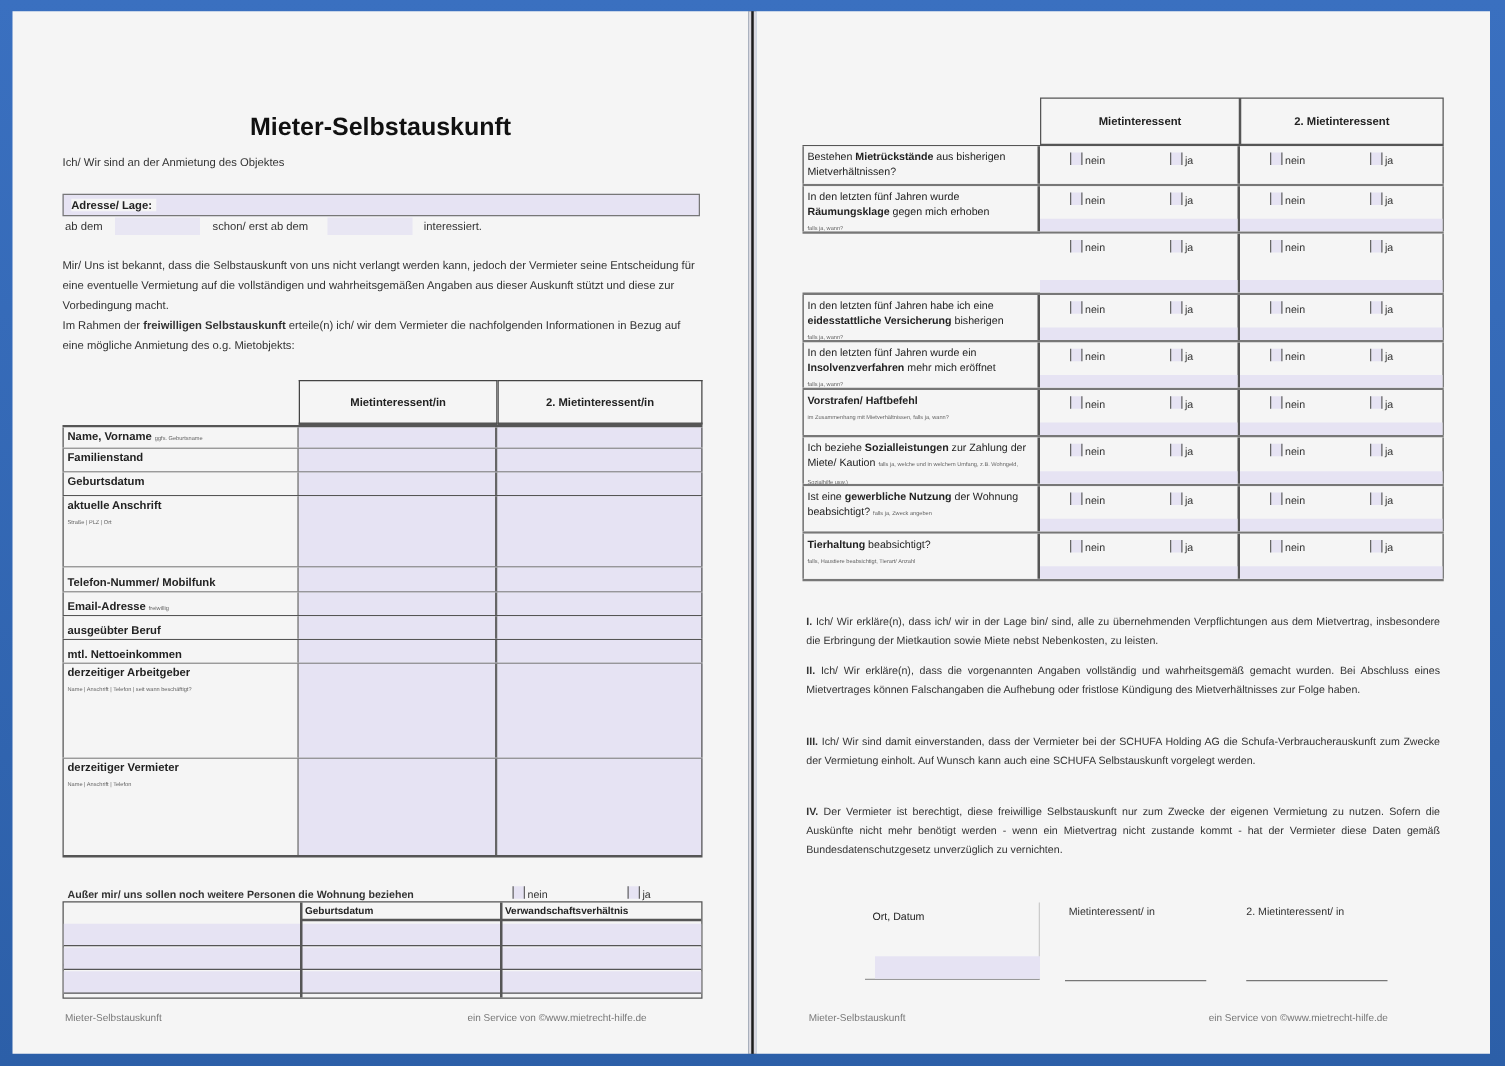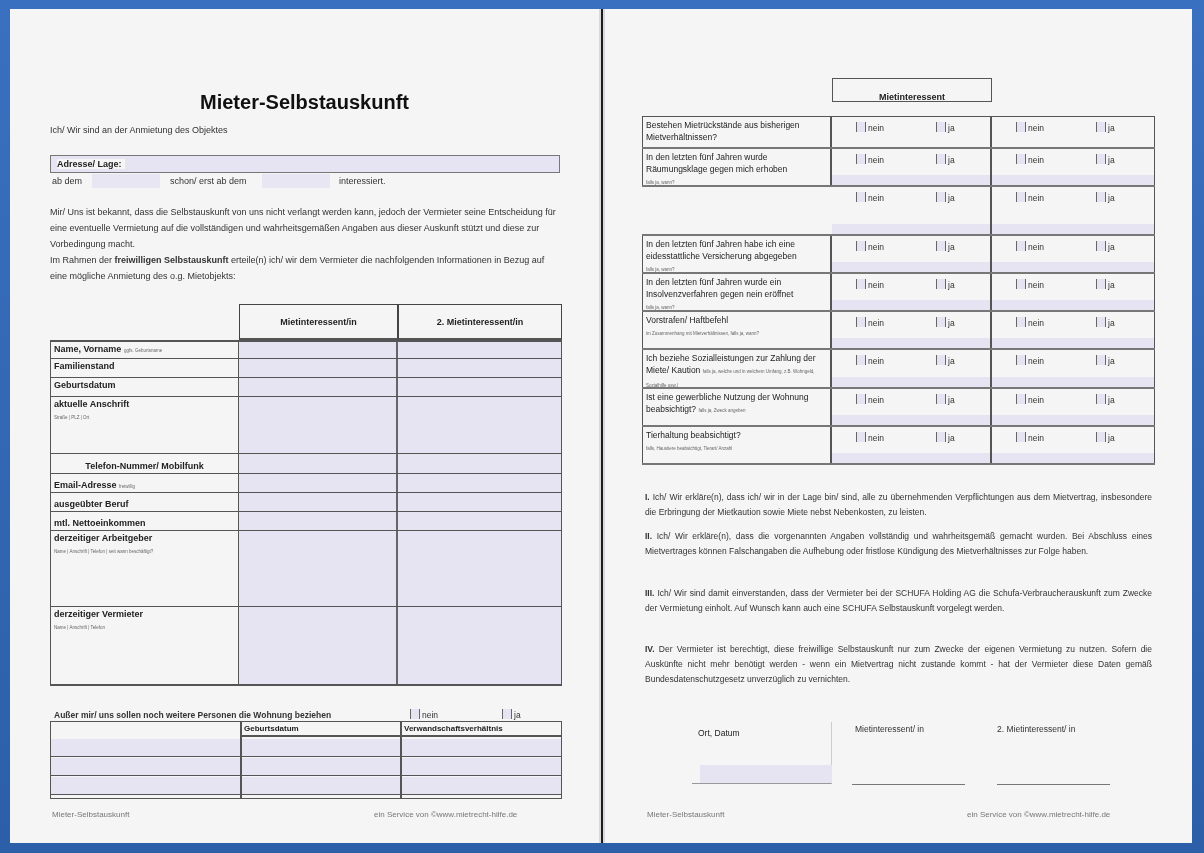--- a/index.html
+++ b/index.html
@@ -61,30 +61,30 @@
   .p-head { position: absolute; top: 0; height: 15px; font-size: 8px; font-weight: bold; padding: 2px 3px; border-bottom: 2px solid #555; }
   .p-row { position: absolute; height: 18px; left: 0; width: 510px; }
   .p-cell { position: absolute; height: 100%; background: #e6e3f3; border-bottom: 1px solid #555; }
   .vline { position: absolute; top: 0; width: 2px; height: 100%; background: #555; }
 
   .footer { position: absolute; font-size: 8px; color: #777; }
 
   
   .rtable { position: absolute; left: 37px; top: 69px; width: 513px; height: 395px; }
   .rt-head {
-    position: absolute; top: 0; height: 24px; border: 1px solid #555;
+    position: absolute; top: 0; height: 38px; border: 1px solid #555;
     font-size: 9px; font-weight: bold; text-align: center; line-height: 36px; background: #f5f5f5;
   }
   .rt-row { position: absolute; left: 0; width: 513px; border-bottom: 2px solid #777; }
   .rt-label {
     position: absolute; left: 0; top: 0; width: 190px; height: 100%;
     border-left: 1px solid #555; border-right: 2px solid #555;
     font-size: 8.5px; padding: 2px 3px; line-height: 12px; background: #f5f5f5;
   }
-  .rt-label b { font-weight: normal; }
+  .rt-label b { font-weight: bold; }
   .rt-cell { position: absolute; top: 0; height: 100%; background: #f5f5f5; }
   .rt-cell .band { position: absolute; left: 0; bottom: 0; width: 100%; height: 10px; background: #e6e3f3; }
   .rt-c1 { left: 190px; width: 160px; border-right: 2px solid #555; }
   .rt-c2 { left: 350px; width: 163px; border-right: 1px solid #555; }
   .opt { position: absolute; top: 5px; font-size: 8.5px; color: #333; }
   .chk { display: inline-block; width: 10px; height: 10px; border-left: 1px solid #666; border-right: 1px solid #666; margin-right: 2px; vertical-align: -1px; background: #e6e3f3; }
 
   .para { position: absolute; left: 40px; width: 507px; font-size: 8.5px; line-height: 15px; color: #333; text-align: justify; }
   .para b { font-weight: bold; }
 
@@ -136,21 +136,21 @@
       <div class="lt-label">Geburtsdatum</div>
       <div class="lt-c1"></div>
         <div class="lt-c2"></div>
     </div>
     <div class="lt-row" style="top:93px;height:57px;">
       <div class="lt-label"><span>aktuelle Anschrift</span><br><span class="small">Straße | PLZ | Ort</span></div>
       <div class="lt-c1"></div>
         <div class="lt-c2"></div>
     </div>
     <div class="lt-row" style="top:150px;height:20px;">
-      <div class="lt-label" style="padding-top:6px;text-align:center;">Telefon-Nummer/ Mobilfunk</div>
+      <div class="lt-label" style="padding-top:6px;">Telefon-Nummer/ Mobilfunk</div>
       <div class="lt-c1"></div>
         <div class="lt-c2"></div>
     </div>
     <div class="lt-row" style="top:170px;height:19px;">
       <div class="lt-label" style="padding-top:5px;"><span>Email-Adresse</span> <span class="small">freiwillig</span></div>
       <div class="lt-c1"></div>
         <div class="lt-c2"></div>
     </div>
     <div class="lt-row" style="top:189px;height:19px;">
       <div class="lt-label" style="padding-top:5px;">ausgeübter Beruf</div>
@@ -203,20 +203,21 @@
 
   <div class="footer" style="left:42px;top:801px;">Mieter-Selbstauskunft</div>
   <div class="footer" style="left:364px;top:801px;">ein Service von ©www.mietrecht-hilfe.de</div>
 </div>
 
 <div class="divider"></div>
 
 <div class="page page-right">
   <div class="rtable">
     <div class="rt-head" style="left:190px;width:160px;">Mietinteressent</div>
+    <div class="rt-head" style="left:350px;width:163px;">2. Mietinteressent</div>
 
     <div class="rt-row" style="top:38px;height:33px;border-top:1px solid #555;">
       <div class="rt-label"><span>Bestehen </span><b>Mietrückstände</b><span> aus bisherigen Mietverhältnissen?</span></div>
       <div class="rt-cell rt-c1">
         <span class="opt" style="left:24px;"><span class="chk"></span><span>nein</span></span>
         <span class="opt" style="left:104px;"><span class="chk"></span><span>ja</span></span>
       </div>
       <div class="rt-cell rt-c2">
         <span class="opt" style="left:24px;"><span class="chk"></span><span>nein</span></span>
         <span class="opt" style="left:104px;"><span class="chk"></span><span>ja</span></span>
@@ -244,35 +245,35 @@
         <span class="opt" style="left:104px;"><span class="chk"></span><span>ja</span></span>
       </div>
       <div class="rt-cell rt-c2">
           <div class="band"></div>
         <span class="opt" style="left:24px;"><span class="chk"></span><span>nein</span></span>
         <span class="opt" style="left:104px;"><span class="chk"></span><span>ja</span></span>
       </div>
     </div>
 
     <div class="rt-row" style="top:158px;height:38px;">
-      <div class="rt-label"><span>In den letzten fünf Jahren habe ich eine </span><b>eidesstattliche Versicherung</b><span> abgegeben</span><br><span class="small">falls ja, wann?</span></div>
+      <div class="rt-label"><span>In den letzten fünf Jahren habe ich eine </span><b>eidesstattliche Versicherung</b><span> bisherigen</span><br><span class="small">falls ja, wann?</span></div>
       <div class="rt-cell rt-c1">
           <div class="band"></div>
         <span class="opt" style="left:24px;"><span class="chk"></span><span>nein</span></span>
         <span class="opt" style="left:104px;"><span class="chk"></span><span>ja</span></span>
       </div>
       <div class="rt-cell rt-c2">
           <div class="band"></div>
         <span class="opt" style="left:24px;"><span class="chk"></span><span>nein</span></span>
         <span class="opt" style="left:104px;"><span class="chk"></span><span>ja</span></span>
       </div>
     </div>
 
     <div class="rt-row" style="top:196px;height:38px;">
-      <div class="rt-label"><span>In den letzten fünf Jahren wurde ein </span><b>Insolvenzverfahren</b><span> gegen nein eröffnet</span><br><span class="small">falls ja, wann?</span></div>
+      <div class="rt-label"><span>In den letzten fünf Jahren wurde ein </span><b>Insolvenzverfahren</b><span> mehr mich eröffnet</span><br><span class="small">falls ja, wann?</span></div>
       <div class="rt-cell rt-c1">
           <div class="band"></div>
         <span class="opt" style="left:24px;"><span class="chk"></span><span>nein</span></span>
         <span class="opt" style="left:104px;"><span class="chk"></span><span>ja</span></span>
       </div>
       <div class="rt-cell rt-c2">
           <div class="band"></div>
         <span class="opt" style="left:24px;"><span class="chk"></span><span>nein</span></span>
         <span class="opt" style="left:104px;"><span class="chk"></span><span>ja</span></span>
       </div>

